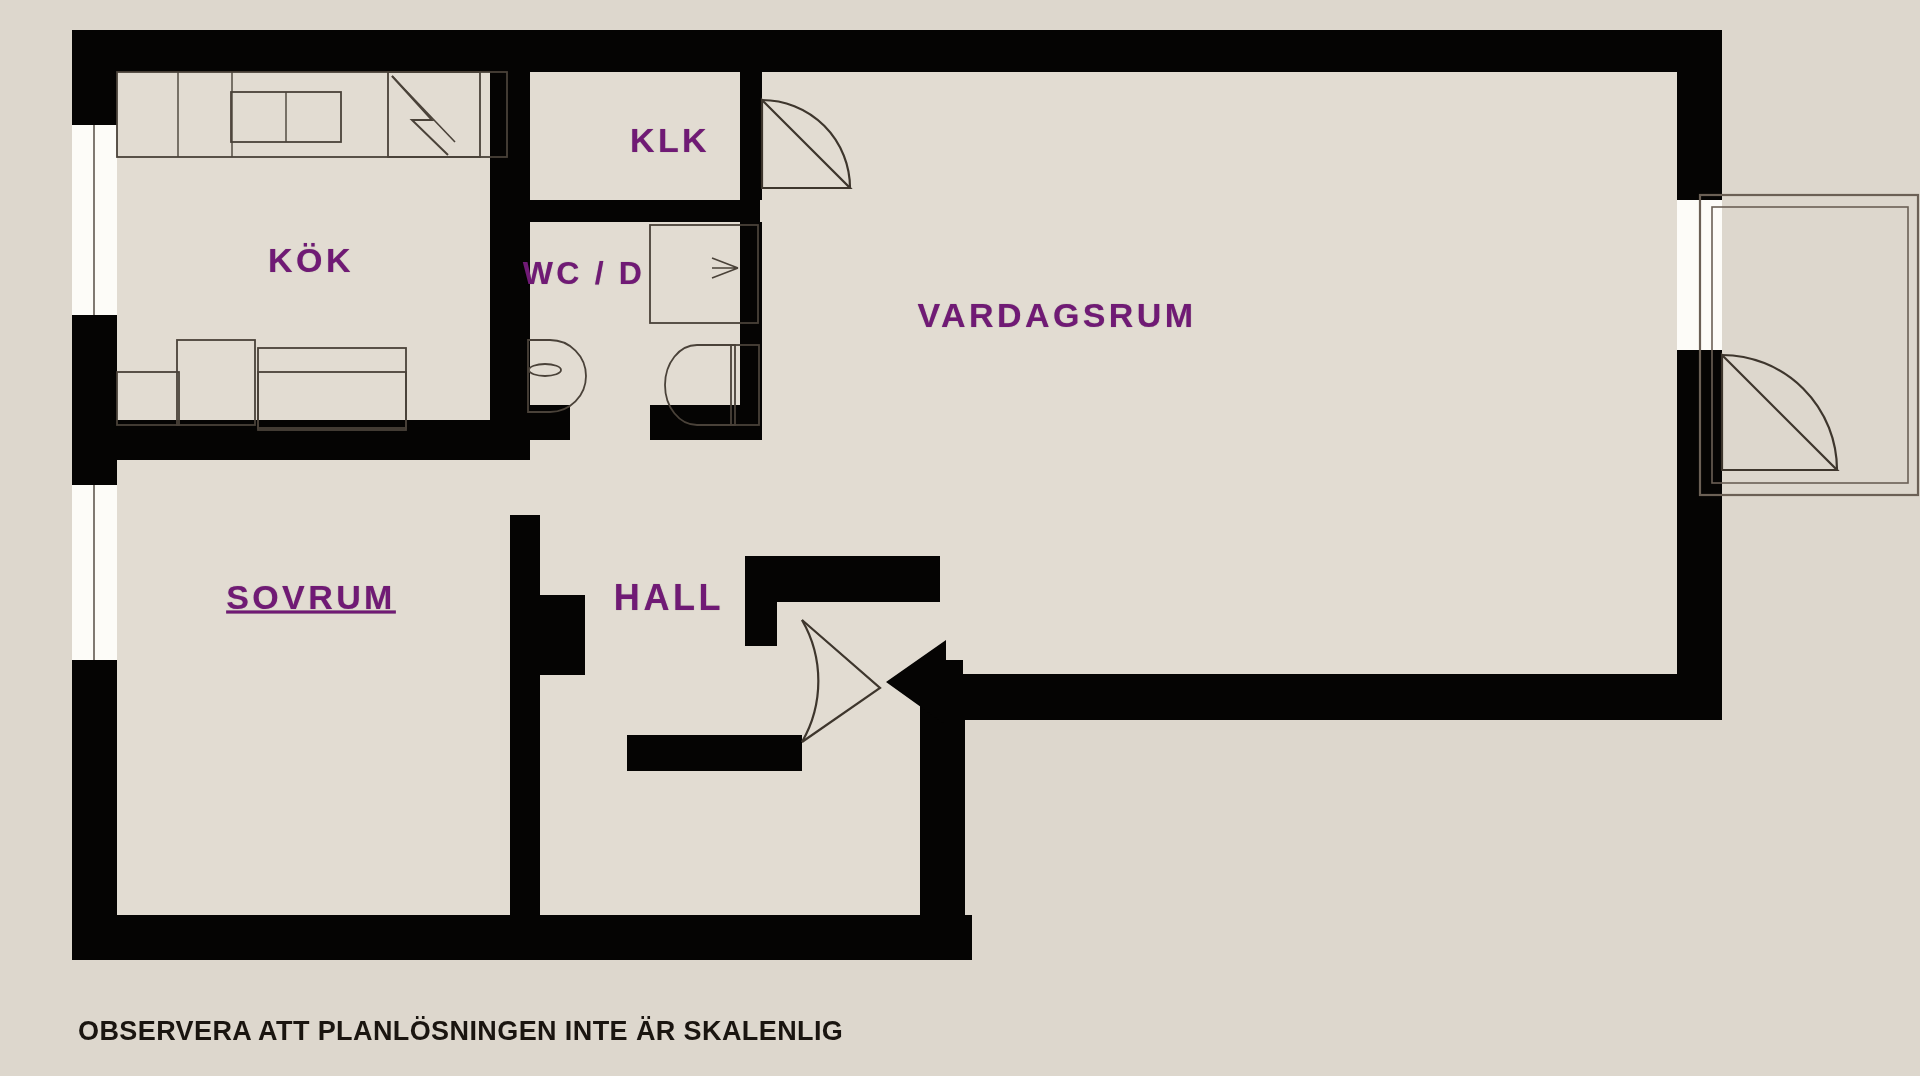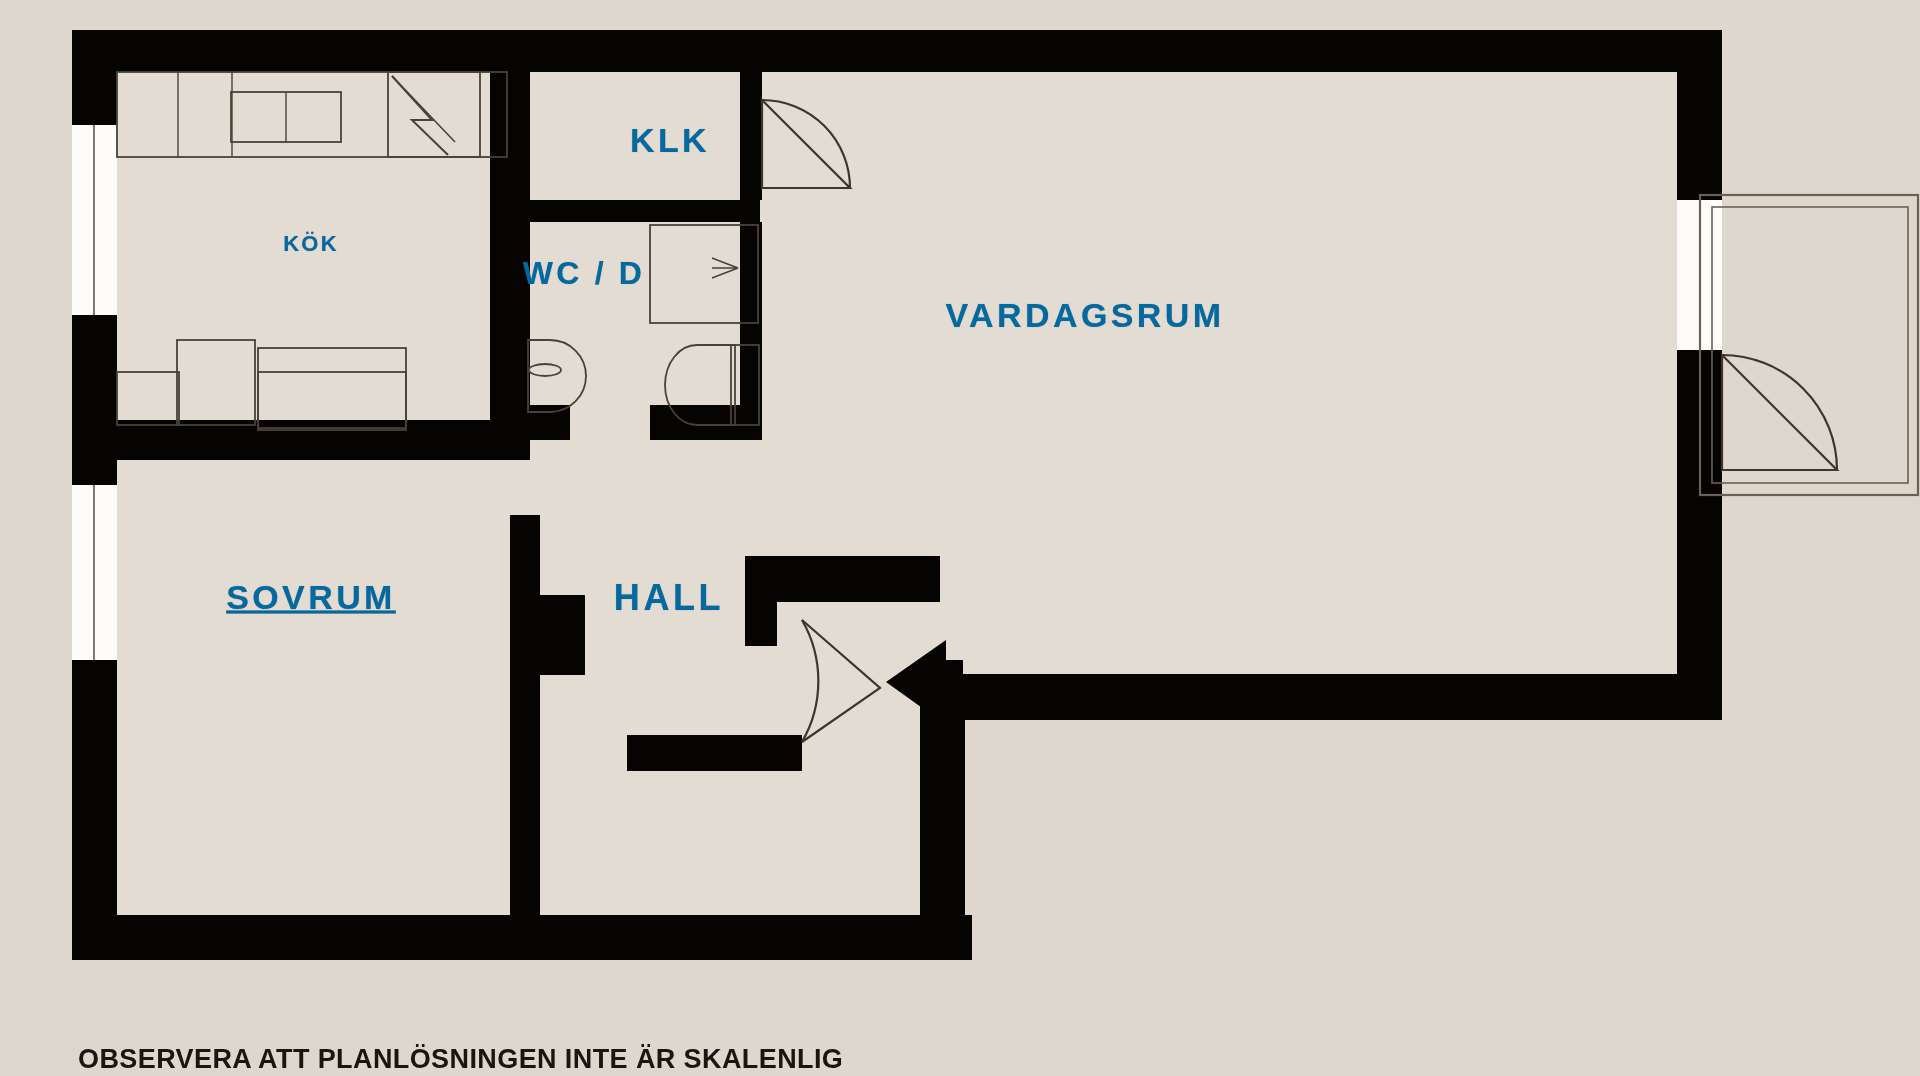--- a/index.html
+++ b/index.html
@@ -27,21 +27,21 @@
     left: 0;
     top: 0;
     width: 1920px;
     height: 1076px;
     display: block;
   }
   .room-label {
     position: absolute;
     font-family: "Liberation Sans", sans-serif;
     font-weight: 700;
-    color: #0369a1;
+    color: #701a75;
     letter-spacing: 0.10em;
     white-space: nowrap;
     transform: translate(-50%, -50%);
     text-shadow: 0 0 1px rgba(22,18,14,0.35);
     user-select: none;
   }
   .caption {
     position: absolute;
     font-family: "Liberation Sans", sans-serif;
     font-weight: 700;
@@ -197,27 +197,27 @@
 
       <path d="M735,345 h-38 a32,40 0 0 0 0,80 h38 Z"></path>
       <rect x="731" y="345" width="28" height="80"></rect>
 
       <rect x="650" y="225" width="108" height="98"></rect>
       <path d="M712,258 l26,10 M712,268 l26,0 M712,278 l26,-10" stroke-width="1.6"></path>
     </g>
 
   </svg>
 
-  <div class="room-label" style="left:311px; top:244px; font-size:22px;">KÖK</div>
+  <div class="room-label" style="left:311px; top:260px; font-size:34px;">KÖK</div>
 
   <div class="room-label" style="left:670px; top:140px; font-size:34px;">KLK</div>
 
   <div class="room-label" style="left:584px; top:273px; font-size:32px;">WC / D</div>
 
-  <div class="room-label" style="left:1057px; top:315px; font-size:34px;margin-left:28px;">VARDAGSRUM</div>
+  <div class="room-label" style="left:1057px; top:315px; font-size:34px;">VARDAGSRUM</div>
 
   <div class="room-label" style="left:311px; top:597px; font-size:34px;text-decoration:underline;">SOVRUM</div>
 
   <div class="room-label" style="left:669px; top:598px; font-size:36px;">HALL</div>
 
-  <div class="caption" style="left:78px; top:1016px;margin-top:28px;">OBSERVERA ATT PLANLÖSNINGEN INTE ÄR SKALENLIG</div>
+  <div class="caption" style="left:78px; top:1016px;">OBSERVERA ATT PLANLÖSNINGEN INTE ÄR SKALENLIG</div>
 
 </div>
 
 </body></html>

